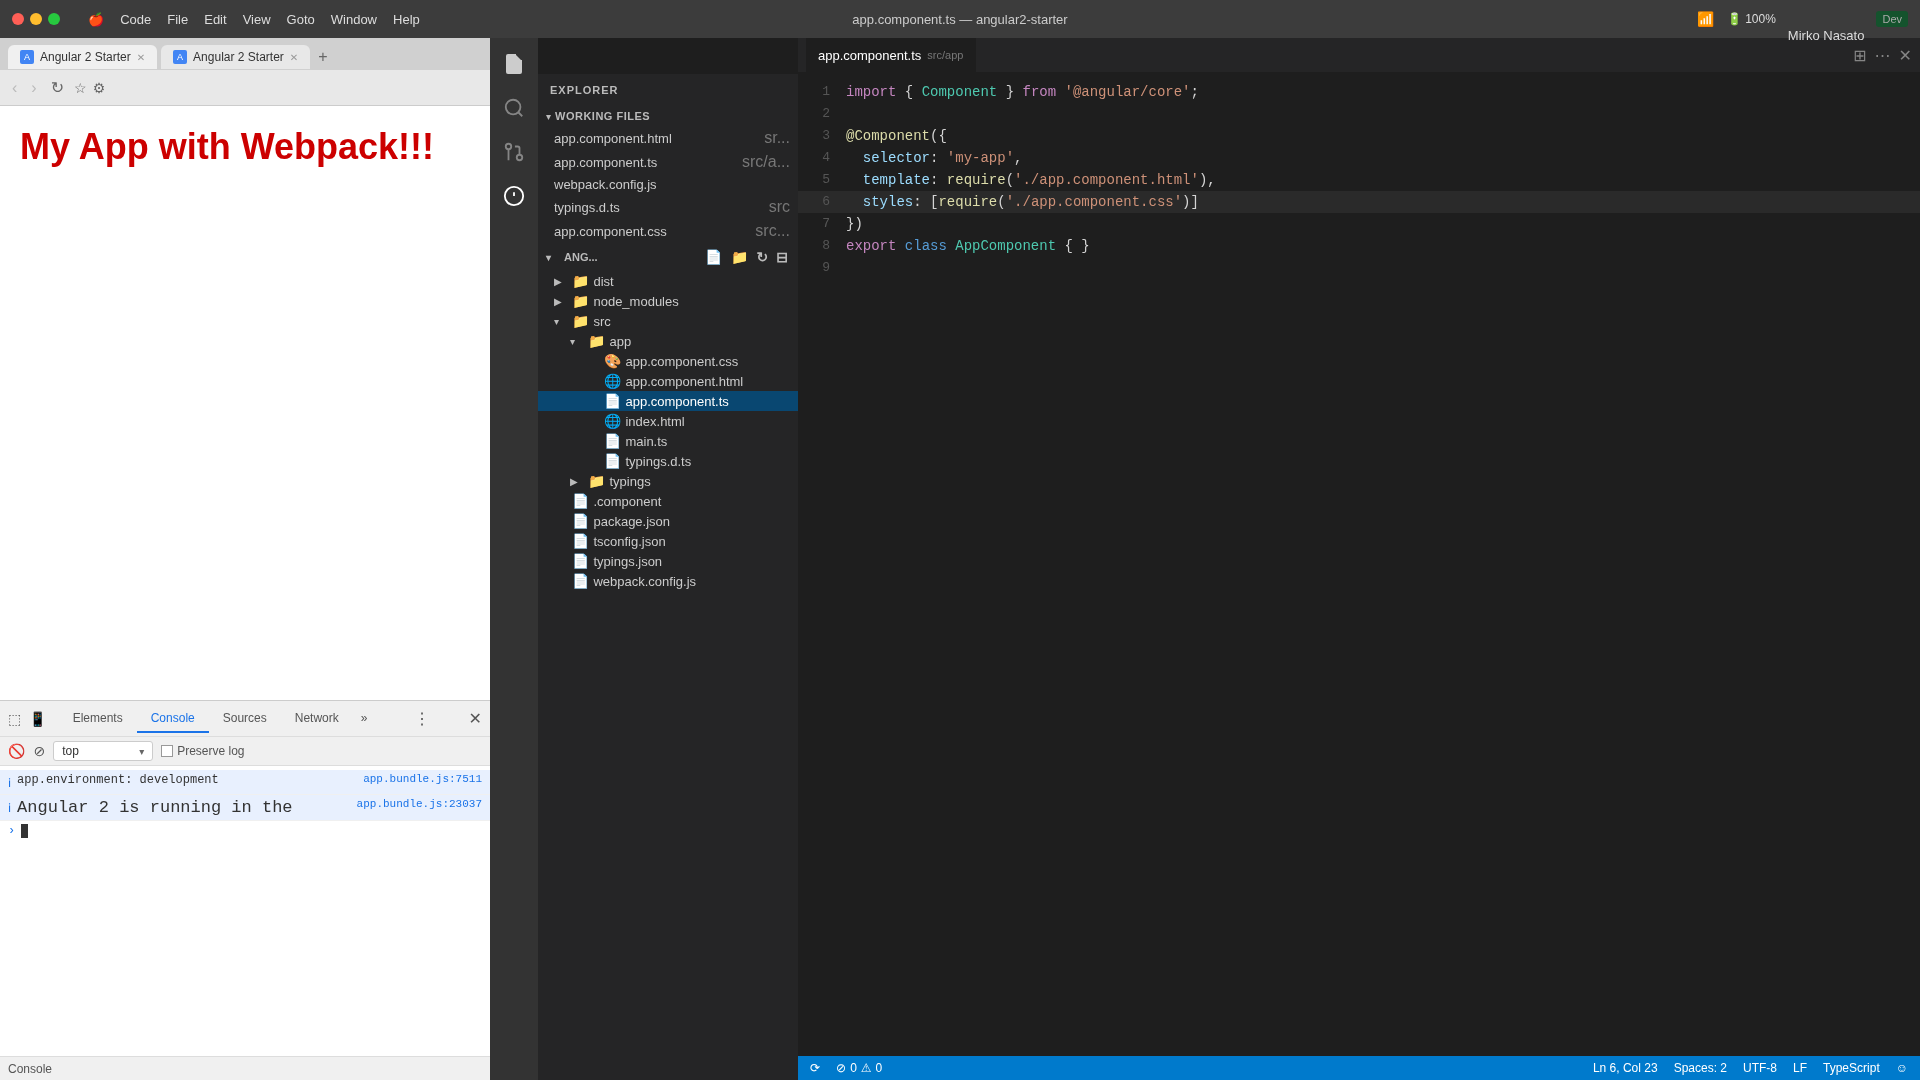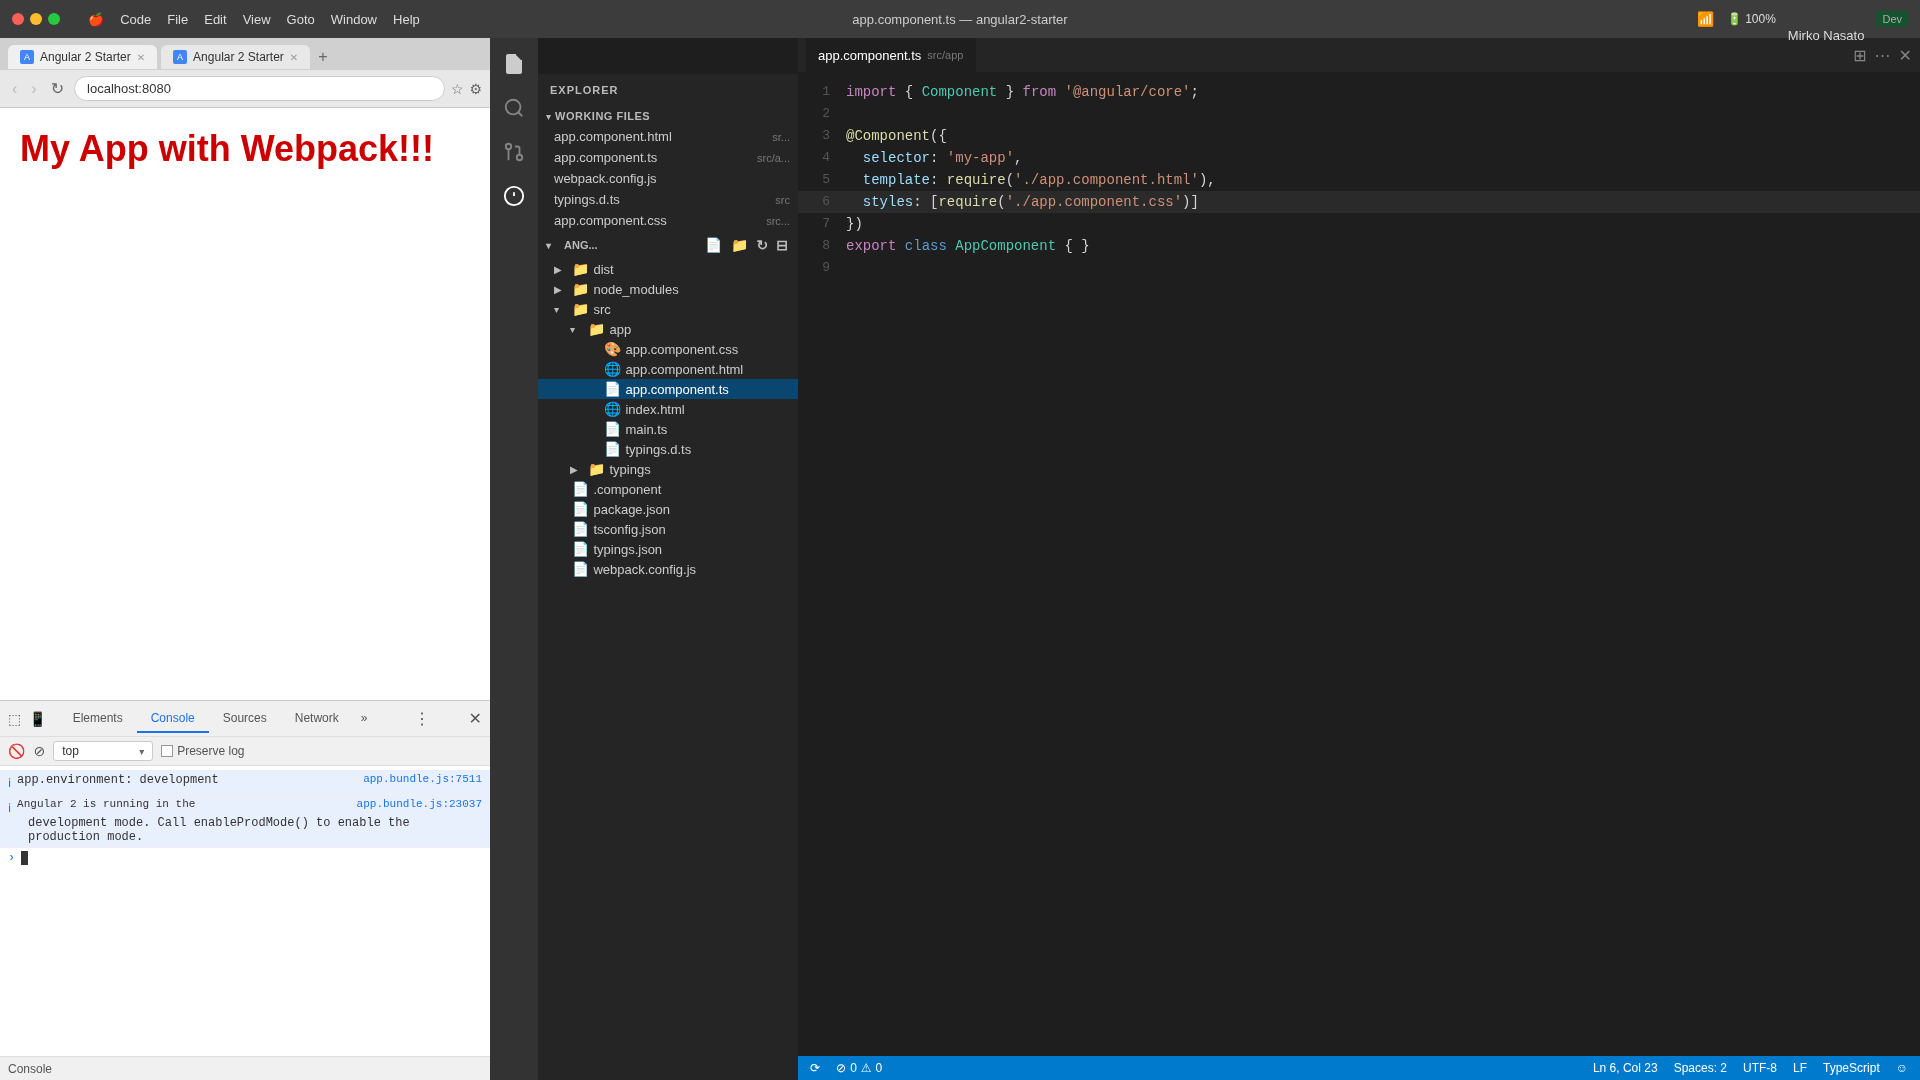--- a/index.html
+++ b/index.html
@@ -341,21 +341,21 @@
     .file-entry {
       display: flex;
       align-items: center;
       padding: 3px 8px 3px 16px;
       font-size: 13px;
       color: #ccc;
       cursor: pointer;
       gap: 6px;
     }
     .file-name { flex: 1; overflow: hidden; text-overflow: ellipsis; white-space: nowrap; }
-    .file-path { color: #777; font-size: 11px; overflow: hidden; text-overflow: ellipsis; white-space: nowrap; }
+    .file-path { color: #777; font-size: 16px; overflow: hidden; text-overflow: ellipsis; white-space: nowrap; }
 
     
     .explorer-section {
       flex: 1;
       overflow-y: auto;
     }
     .explorer-section-header {
       display: flex;
       align-items: center;
       padding: 4px 8px;
@@ -554,23 +554,20 @@
           <div class="browser-tab-favicon" style="background:#4285f4; font-size:9px; color:#fff;">A</div>
           <span>Angular 2 Starter</span>
           <span class="browser-tab-close">✕</span>
         </div>
         <span class="new-tab-btn">+</span>
       </div>
       <div class="browser-nav">
         <button class="nav-btn" disabled="">‹</button>
         <button class="nav-btn" disabled="">›</button>
         <button class="nav-btn">↻</button>
-        <div class="address-bar">
-          <span class="address-text">localhost:8080</span>
-        </div>
         <div class="nav-icons">
           <span style="color:#666; font-size:14px;">☆</span>
           <span style="color:#666; font-size:14px;">⚙</span>
         </div>
       </div>
     </div>
 
     <div class="browser-content">
       <div class="webpage-content">
         <div class="app-title">My App with Webpack!!!</div>
@@ -608,26 +605,22 @@
 
         <div class="devtools-console-content">
           <div class="console-message info">
             <span class="console-icon">ℹ</span>
             <span class="console-text">app.environment: development</span>
             <a class="console-link">app.bundle.js:7511</a>
           </div>
           <div class="console-message-multi info">
             <div class="console-info-line">
               <span class="console-icon">ℹ</span>
-              <span style="color:#333; font-size:11px; font-family:'Courier New',monospace;">Angular 2 is running in the</span>
+              <span style="color:#333; font-size:17px; font-family:'Courier New',monospace;">Angular 2 is running in the</span>
               <a class="console-link">app.bundle.js:23037</a>
-            </div>
-            <div class="console-body">
-              <span>development mode. Call enableProdMode() to enable the</span><br>
-              <span>production mode.</span>
             </div>
           </div>
           <div class="console-input-line">
             <span class="console-prompt">›</span>
             <span class="console-cursor"></span>
           </div>
         </div>
 
         <div class="devtools-status-bar">
           <span>Console</span>

